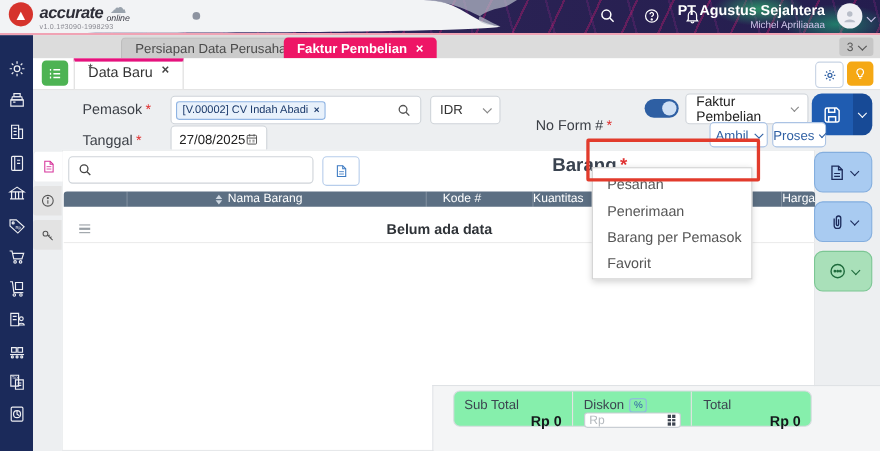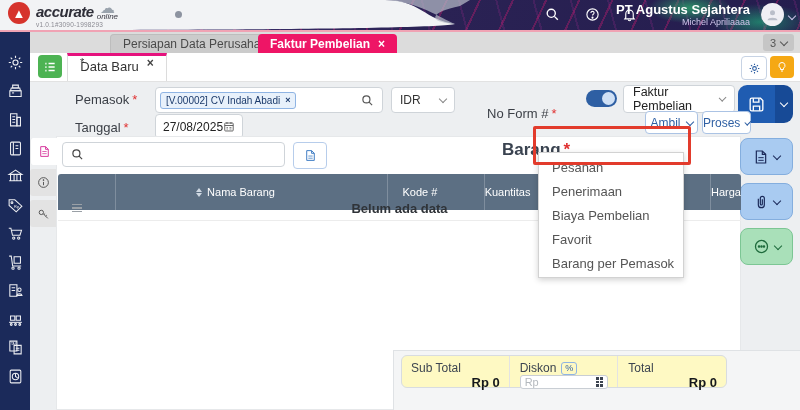--- a/index.html
+++ b/index.html
@@ -80,21 +80,21 @@
   #proses-btn{left:702px;top:111px;width:49px;height:23px;}
 
   
   #item-card{left:56px;top:136px;width:685px;height:274px;background:#fff;border:1px solid #e6e8ea;box-sizing:border-box;}
   .side-tab{position:absolute;left:30px;width:26px;height:27px;display:flex;align-items:center;justify-content:center;border-radius:3px 0 0 3px;}
   .side-tab.on{background:#fff;border-left:1px solid #e6e8ea;}
   .side-tab.off{background:#e3e3e3;}
   #search-input{left:62px;top:142px;width:223px;height:25px;padding:0 8px;font-size:12px;color:#8a9097;justify-content:space-between;}
   #newitem-btn{left:293px;top:142px;width:32px;height:25px;background:#fff;border:1px solid #b7cdeb;border-radius:4px;display:flex;align-items:center;justify-content:center;}
   #barang-label{left:502px;top:140px;font-size:17px;color:#3a4350;font-weight:bold;z-index:1;}
-  #grid-header{left:58px;top:174px;width:683px;height:36px;background:#5c6f83;border-radius:3px 3px 0 0;display:flex;color:#fff;font-size:11px;align-items:center;z-index:2;gap:32px;}
+  #grid-header{left:58px;top:174px;width:683px;height:14px;background:#5c6f83;border-radius:3px 3px 0 0;display:flex;color:#fff;font-size:11px;align-items:center;z-index:2;gap:32px;}
   .gh{height:100%;display:flex;align-items:center;justify-content:center;box-sizing:border-box;border-left:1px solid rgba(255,255,255,.22);gap:5px;}
   .gh:first-child{border-left:none;}
   .tri{width:0;height:0;border-left:3px solid transparent;border-right:3px solid transparent;}
   .tri.up{border-bottom:4px solid #cfd8e2;margin-bottom:1px;}
   .tri.dn{border-top:4px solid #cfd8e2;}
   #empty-row{left:58px;top:196px;width:683px;height:24px;border-bottom:1px solid #ececec;display:flex;align-items:center;z-index:2;}
   #drag-handle{position:absolute;left:14px;display:flex;flex-direction:column;gap:2px;}
   #drag-handle i{display:block;width:10px;height:1.5px;background:#9aa0a6;}
   #empty-text{width:100%;text-align:center;font-size:13px;color:#2f3338;font-weight:bold;}
 
@@ -105,21 +105,21 @@
 
   
   .act-btn{position:absolute;left:740px;width:53px;height:37px;border-radius:8px;display:flex;align-items:center;justify-content:center;gap:5px;box-sizing:border-box;}
   .act-blue{background:#a9cbf1;border:1px solid #84aede;color:#1b2a5a;}
   .act-green{background:#a9e0b9;border:1px solid #7cc694;color:#1e6b3c;}
 
   
   #bottom-divider-h{left:393px;top:350px;width:407px;height:1px;background:#dfe2e5;z-index:3;}
   #bottom-divider-v{left:393px;top:350px;width:1px;height:60px;background:#dfe2e5;z-index:3;}
   #summary-bg{left:394px;top:351px;width:406px;height:59px;background:#f4f5f6;z-index:3;}
-  #summary-panel{left:401px;top:355px;width:326px;height:33px;background:#fef9c3;border:1px solid #d8dce0;border-radius:6px;display:flex;z-index:4;box-sizing:border-box;}
+  #summary-panel{left:412px;top:355px;width:326px;height:33px;background:#86efac;border:1px solid #d8dce0;border-radius:6px;display:flex;z-index:4;box-sizing:border-box;}
   .sum-sec{flex:1;padding:5px 9px 4px 9px;display:flex;flex-direction:column;justify-content:space-between;box-sizing:border-box;}
   .sum-sec + .sum-sec{border-left:1px solid #e3e3e3;padding-left:10px;}
   .sum-label{font-size:12px;color:#3c4450;display:flex;align-items:center;gap:5px;}
   .sum-value{font-size:13px;font-weight:bold;color:#15181c;text-align:right;}
   #pct-badge{border:1px solid #8fb4e3;color:#2e5fa3;font-size:9px;border-radius:3px;padding:0 3px;line-height:11px;}
   #diskon-input{width:100%;height:18px;border:1px solid #c9ced4;border-radius:3px;display:flex;align-items:center;justify-content:space-between;padding:0 4px;box-sizing:border-box;background:#fff;}
   #diskon-input .ph{font-size:11px;color:#b4b9be;}
   .keypad{display:grid;grid-template-columns:3px 3px;grid-auto-rows:2.5px;gap:1px;}
   .keypad i{background:#3c4450;display:block;}
 </style>
@@ -441,27 +441,24 @@
   </div>
 
   <div id="ambil-menu" class="abs">
     <div class="mi">
         <span>Pesanan</span>
       </div>
     <div class="mi">
         <span>Penerimaan</span>
       </div>
     <div class="mi">
-        <span>Biaya Pembelian</span>
+        <span>Barang per Pemasok</span>
       </div>
     <div class="mi">
         <span>Favorit</span>
-      </div>
-    <div class="mi">
-        <span>Barang per Pemasok</span>
       </div>
   </div>
   <div id="hl-box" class="abs"></div>
 
   <div class="act-btn act-blue" style="top:138px;">
     <svg width="16" height="16" viewBox="0 0 24 24" fill="none" stroke="#1b2a5a" stroke-width="1.8">
         <path d="M5 3h9l5 5v13H5z"></path>
         <path d="M14 3v5h5"></path>
         <path d="M8 13h8M8 17h8" stroke-width="1.5"></path>
       </svg>

